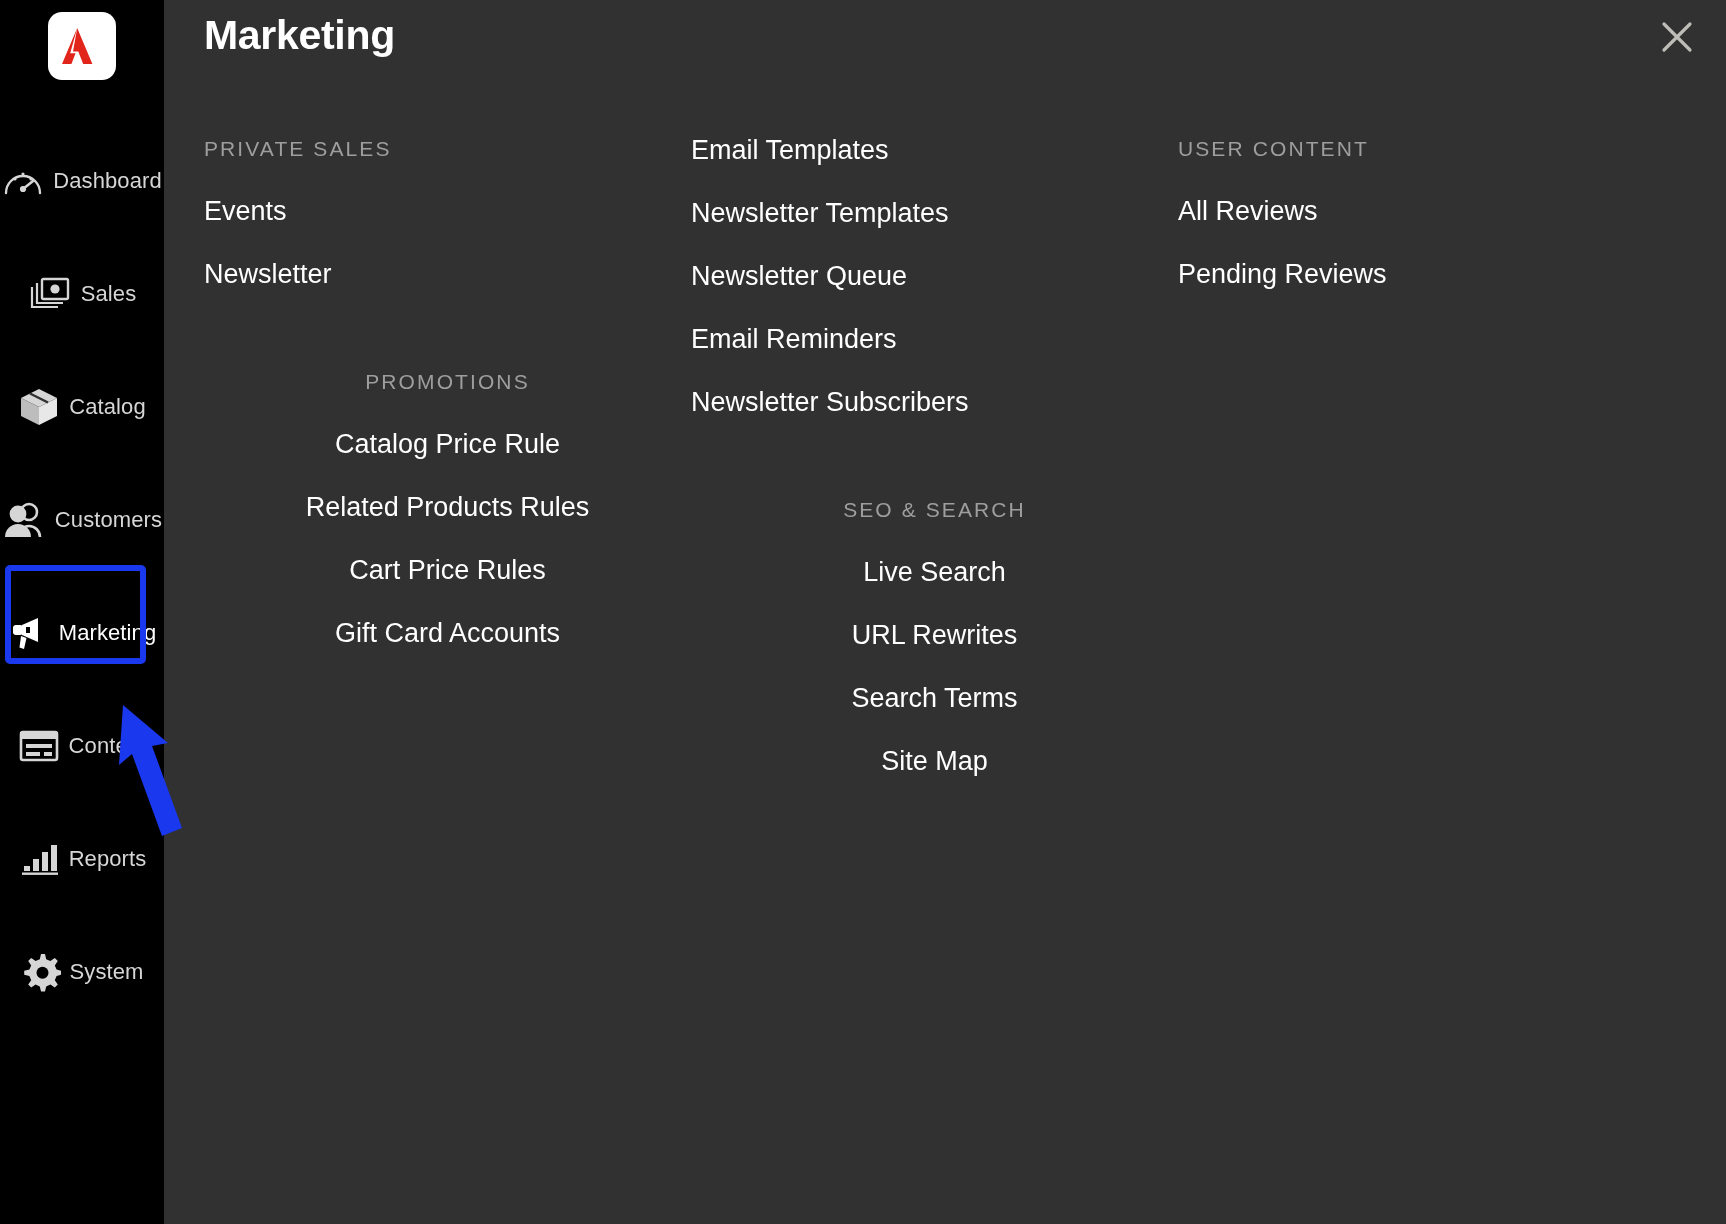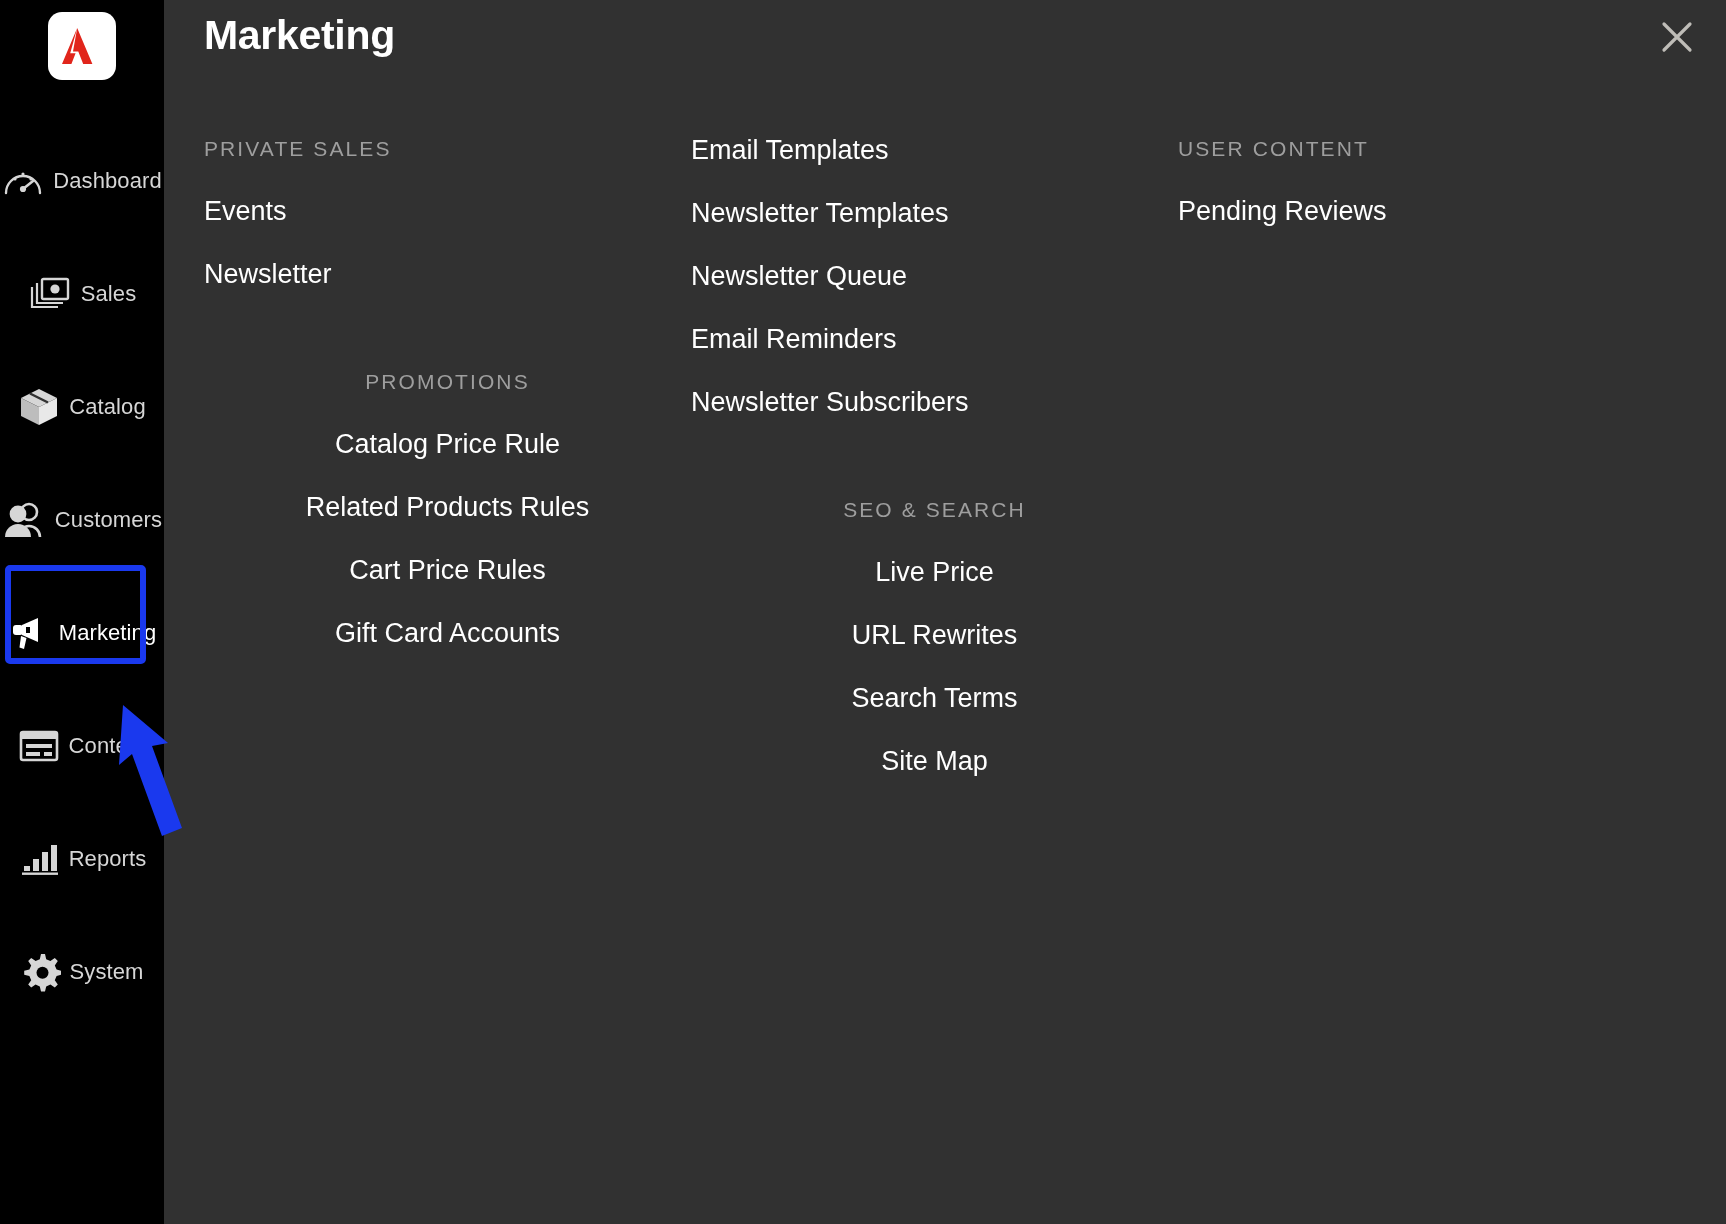--- a/index.html
+++ b/index.html
@@ -325,32 +325,33 @@
         <div class="group">
           <a class="menu-link">Email Templates</a>
           <a class="menu-link">Newsletter Templates</a>
           <a class="menu-link">Newsletter Queue</a>
           <a class="menu-link">Email Reminders</a>
           <a class="menu-link">Newsletter Subscribers</a>
         </div>
 
         <div class="group spacer-lg">
           <div class="group-title">SEO &amp; Search</div>
-          <a class="menu-link">Live Price</a>
+          <a class="menu-link">Live Search</a>
           <a class="menu-link">URL Rewrites</a>
           <a class="menu-link">Search Terms</a>
           <a class="menu-link">Site Map</a>
         </div>
 
       </div>
 
       <div class="col col-3">
 
         <div class="group">
           <div class="group-title">User Content</div>
+          <a class="menu-link">All Reviews</a>
           <a class="menu-link">Pending Reviews</a>
         </div>
 
       </div>
 
     </div>
   </section>
 
 </div>
 

